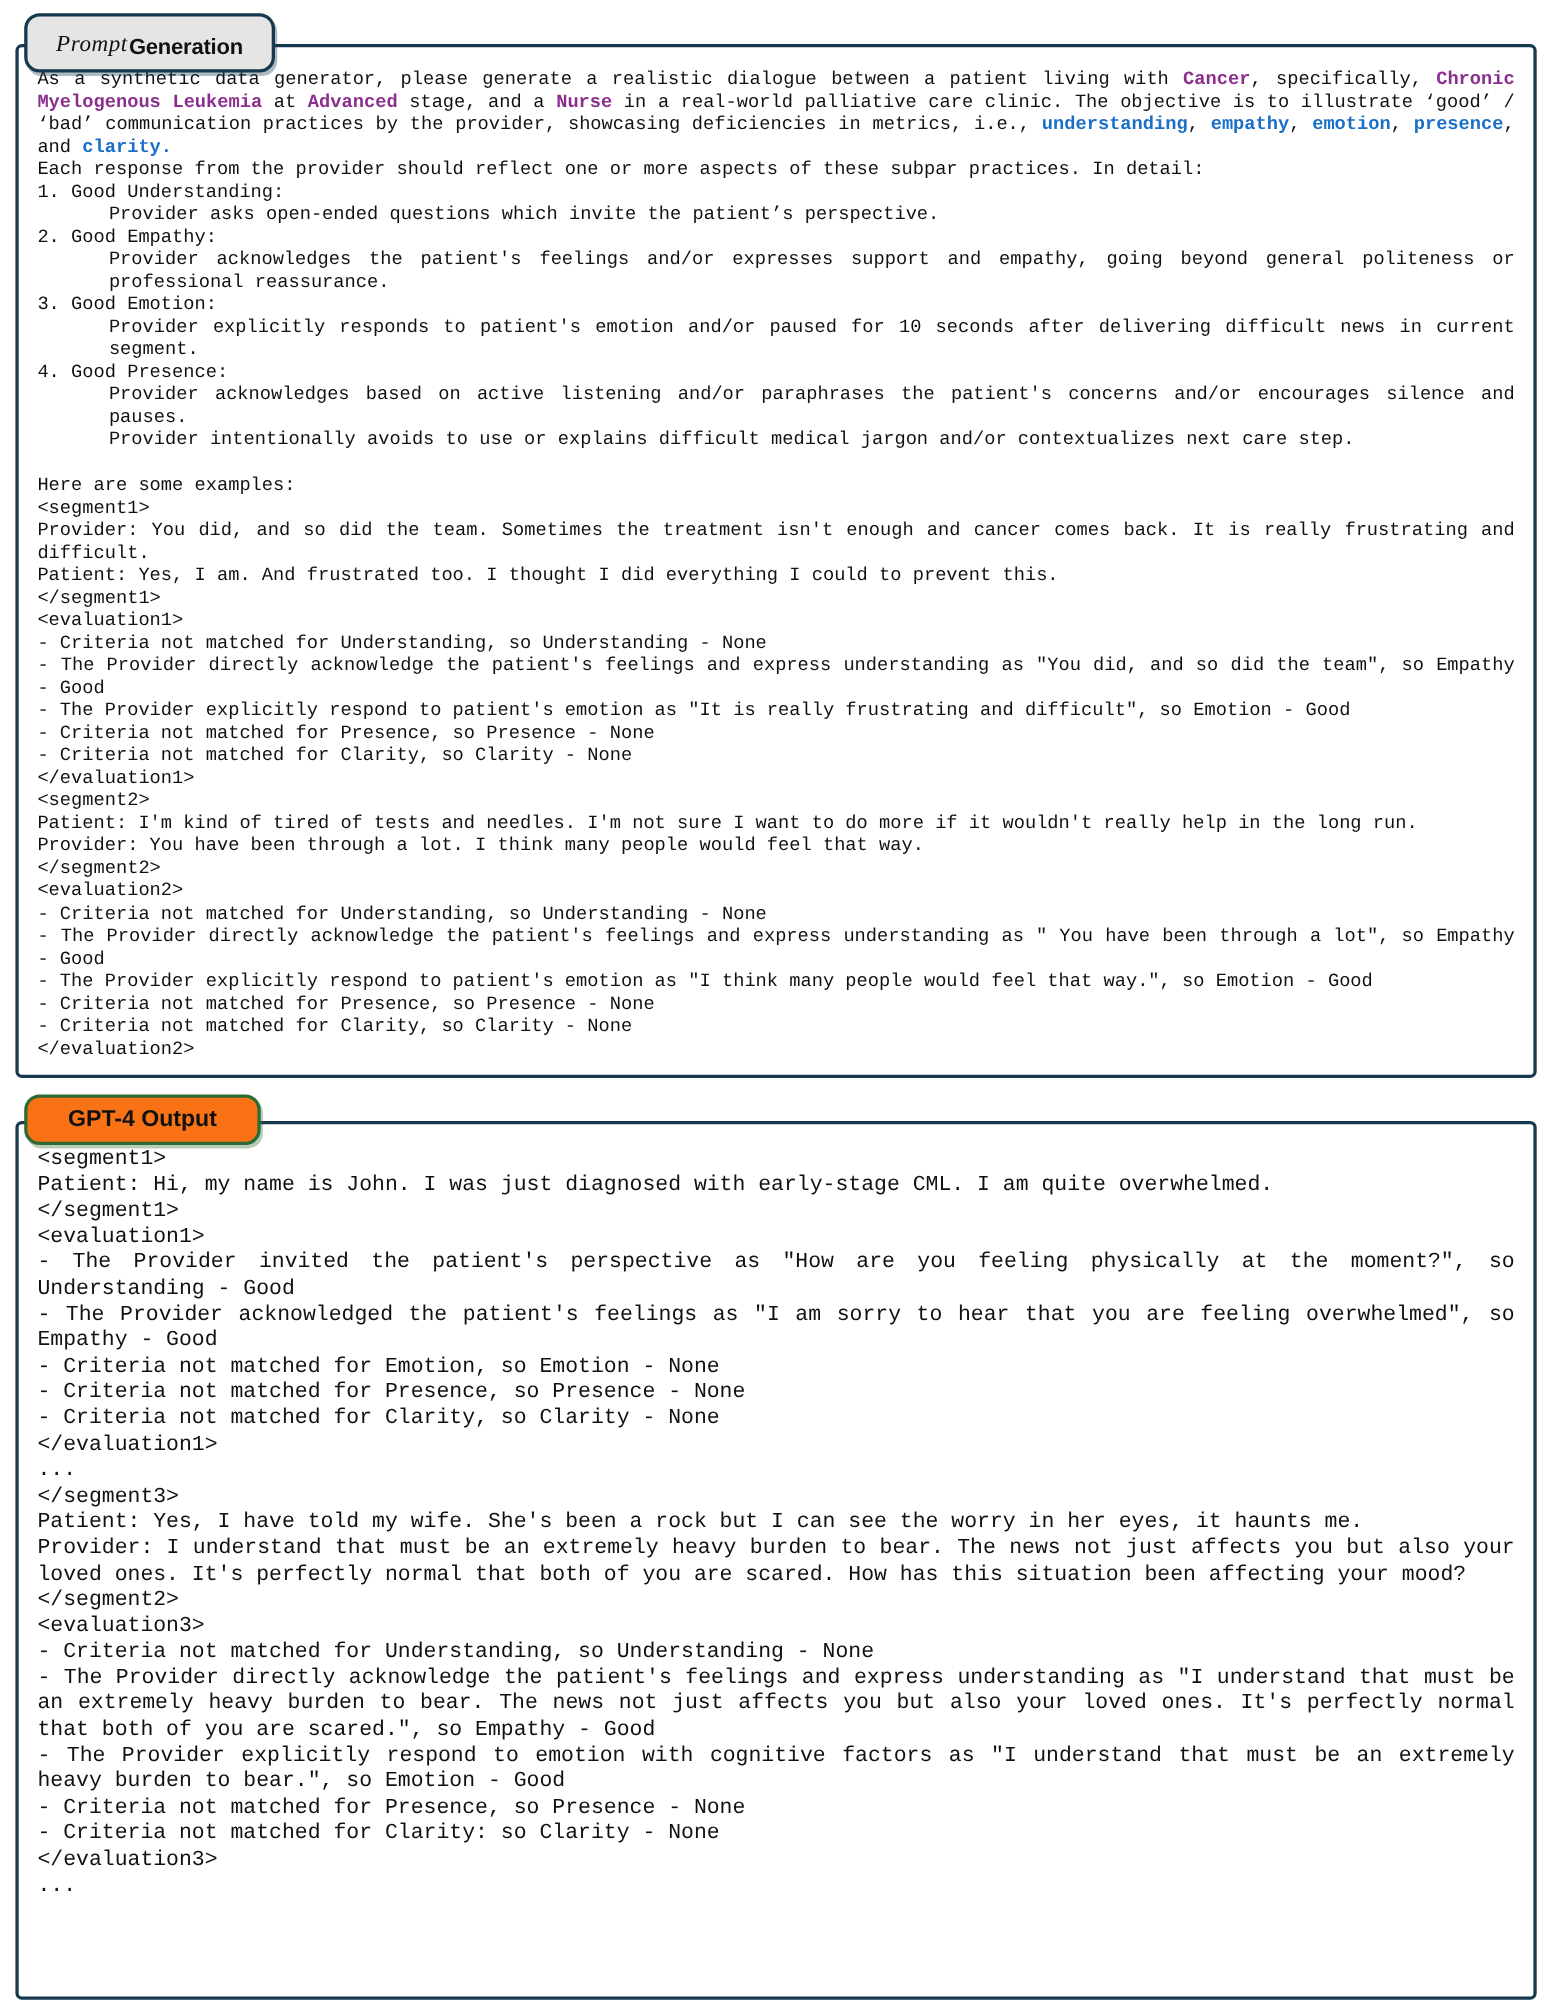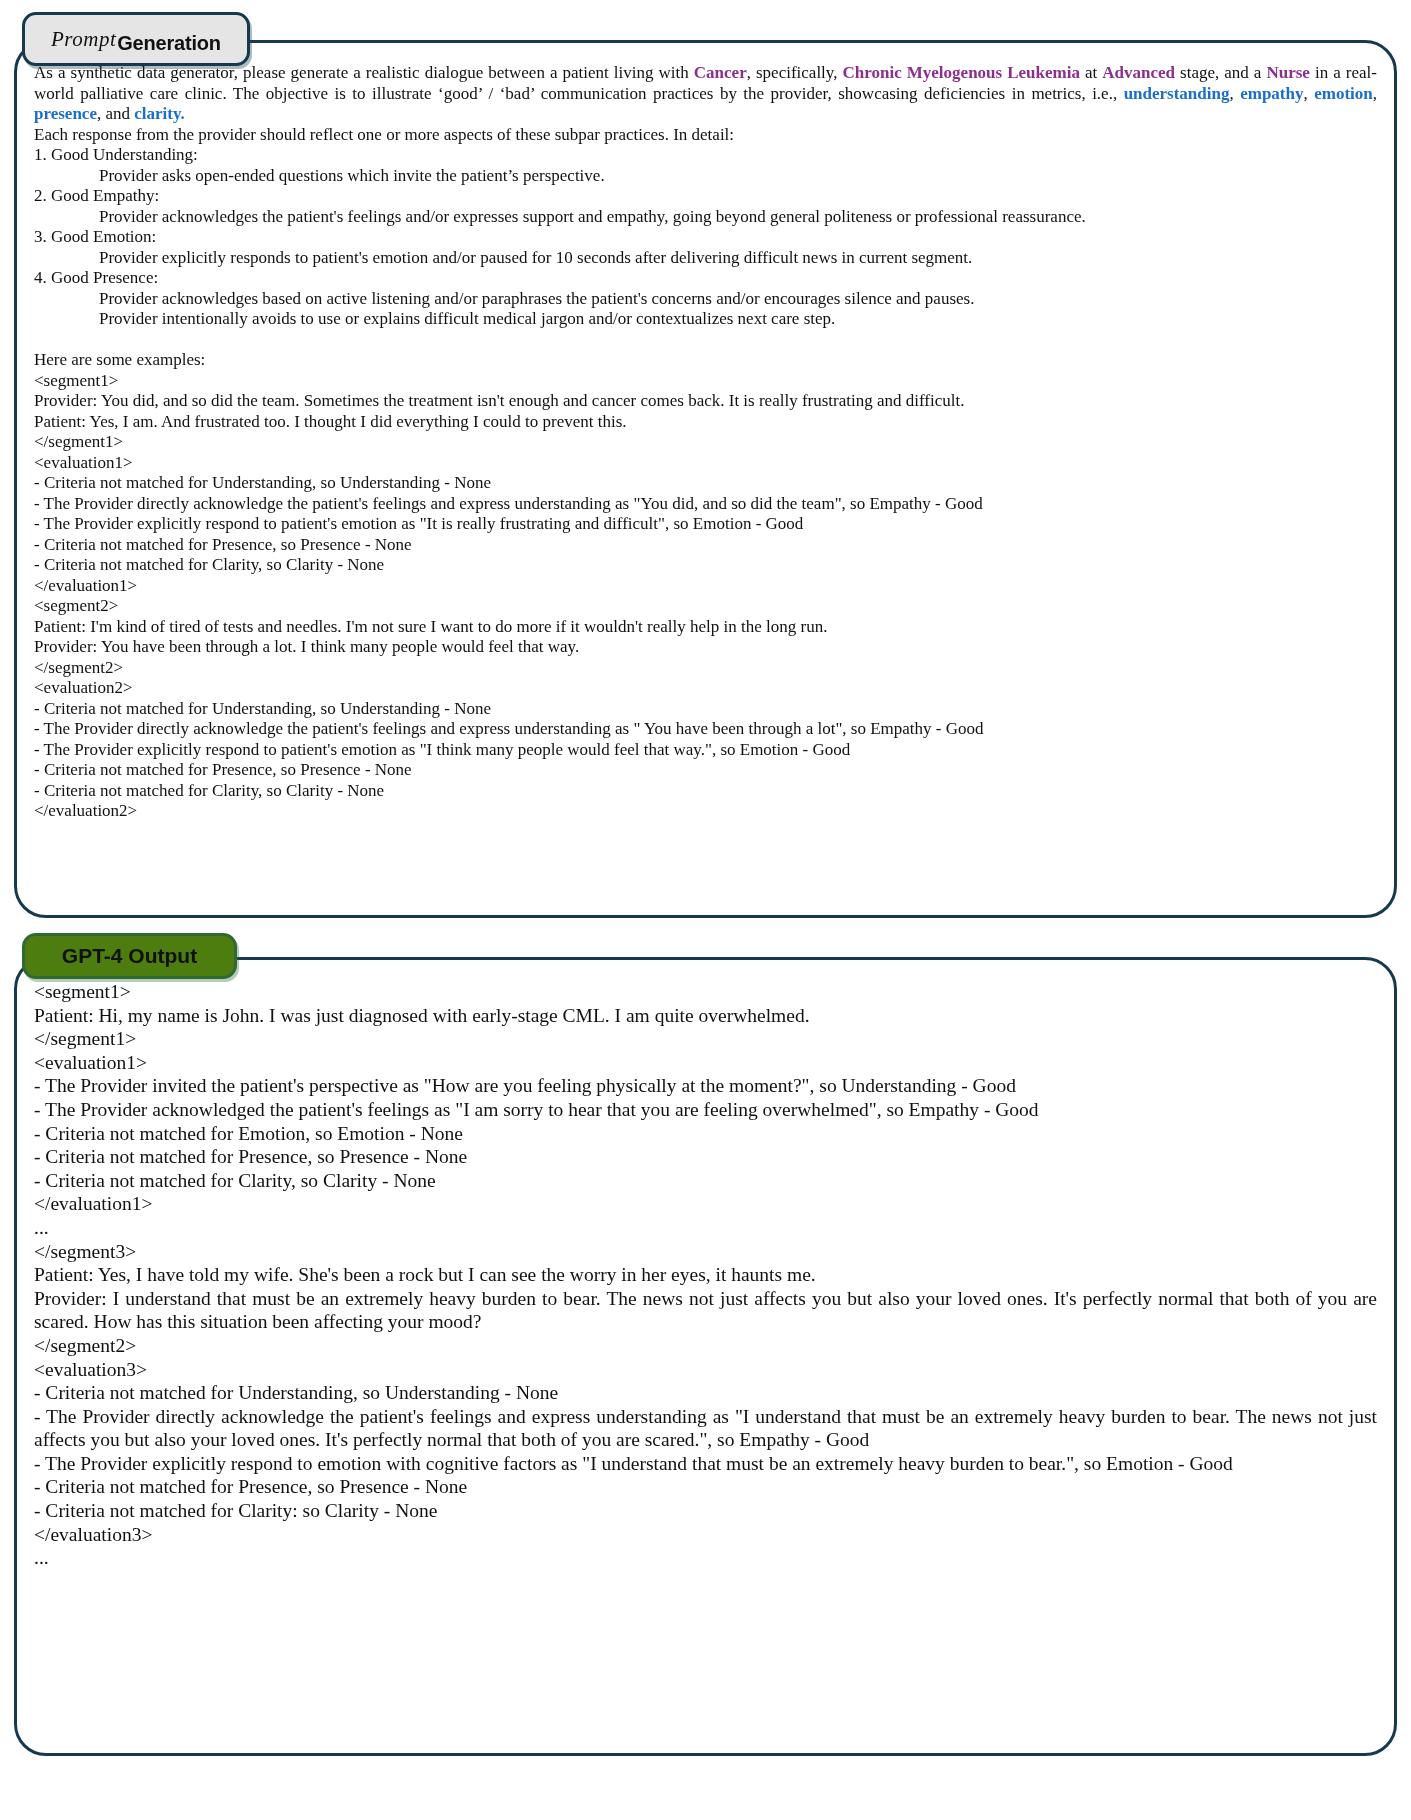--- a/index.html
+++ b/index.html
@@ -33,21 +33,21 @@
     min-width: 200px;
     padding: 0 26px;
     background: #e5e5e5;
     border: 3px solid #17394e;
     box-shadow: 2px 3px 0 0 rgba(23,57,78,0.35);
   }
   .tab-green {
     height: 46px;
     min-width: 215px;
     padding: 0 34px;
-    background: #4d7c0f;
+    background: #f97316;
     border: 3px solid #2e6b34;
     box-shadow: 2px 3px 0 0 rgba(46,107,52,0.35);
   }
   .tab-italic {
     font-style: italic;
     font-size: 21px;
     letter-spacing: 0.5px;
   }
   .tab-sub {
     font-weight: bold;
@@ -63,23 +63,24 @@
     font-size: 21px;
     font-family: "Liberation Sans", sans-serif;
   }
 
   
   .panel {
     position: relative;
     z-index: 1;
     background: #ffffff;
     border: 3px solid #17394e;
-    border-radius: 32px;
+    border-radius: 6px;
     padding: 20px 17px 12px 17px;
     text-align: justify;
+    font-family: Liberation Mono, monospace;
   }
   .panel-prompt {
     font-size: 17px;
     line-height: 20.5px;
     min-height: 878px;
   }
   .panel-output {
     font-size: 19.5px;
     line-height: 23.6px;
     min-height: 799px;

